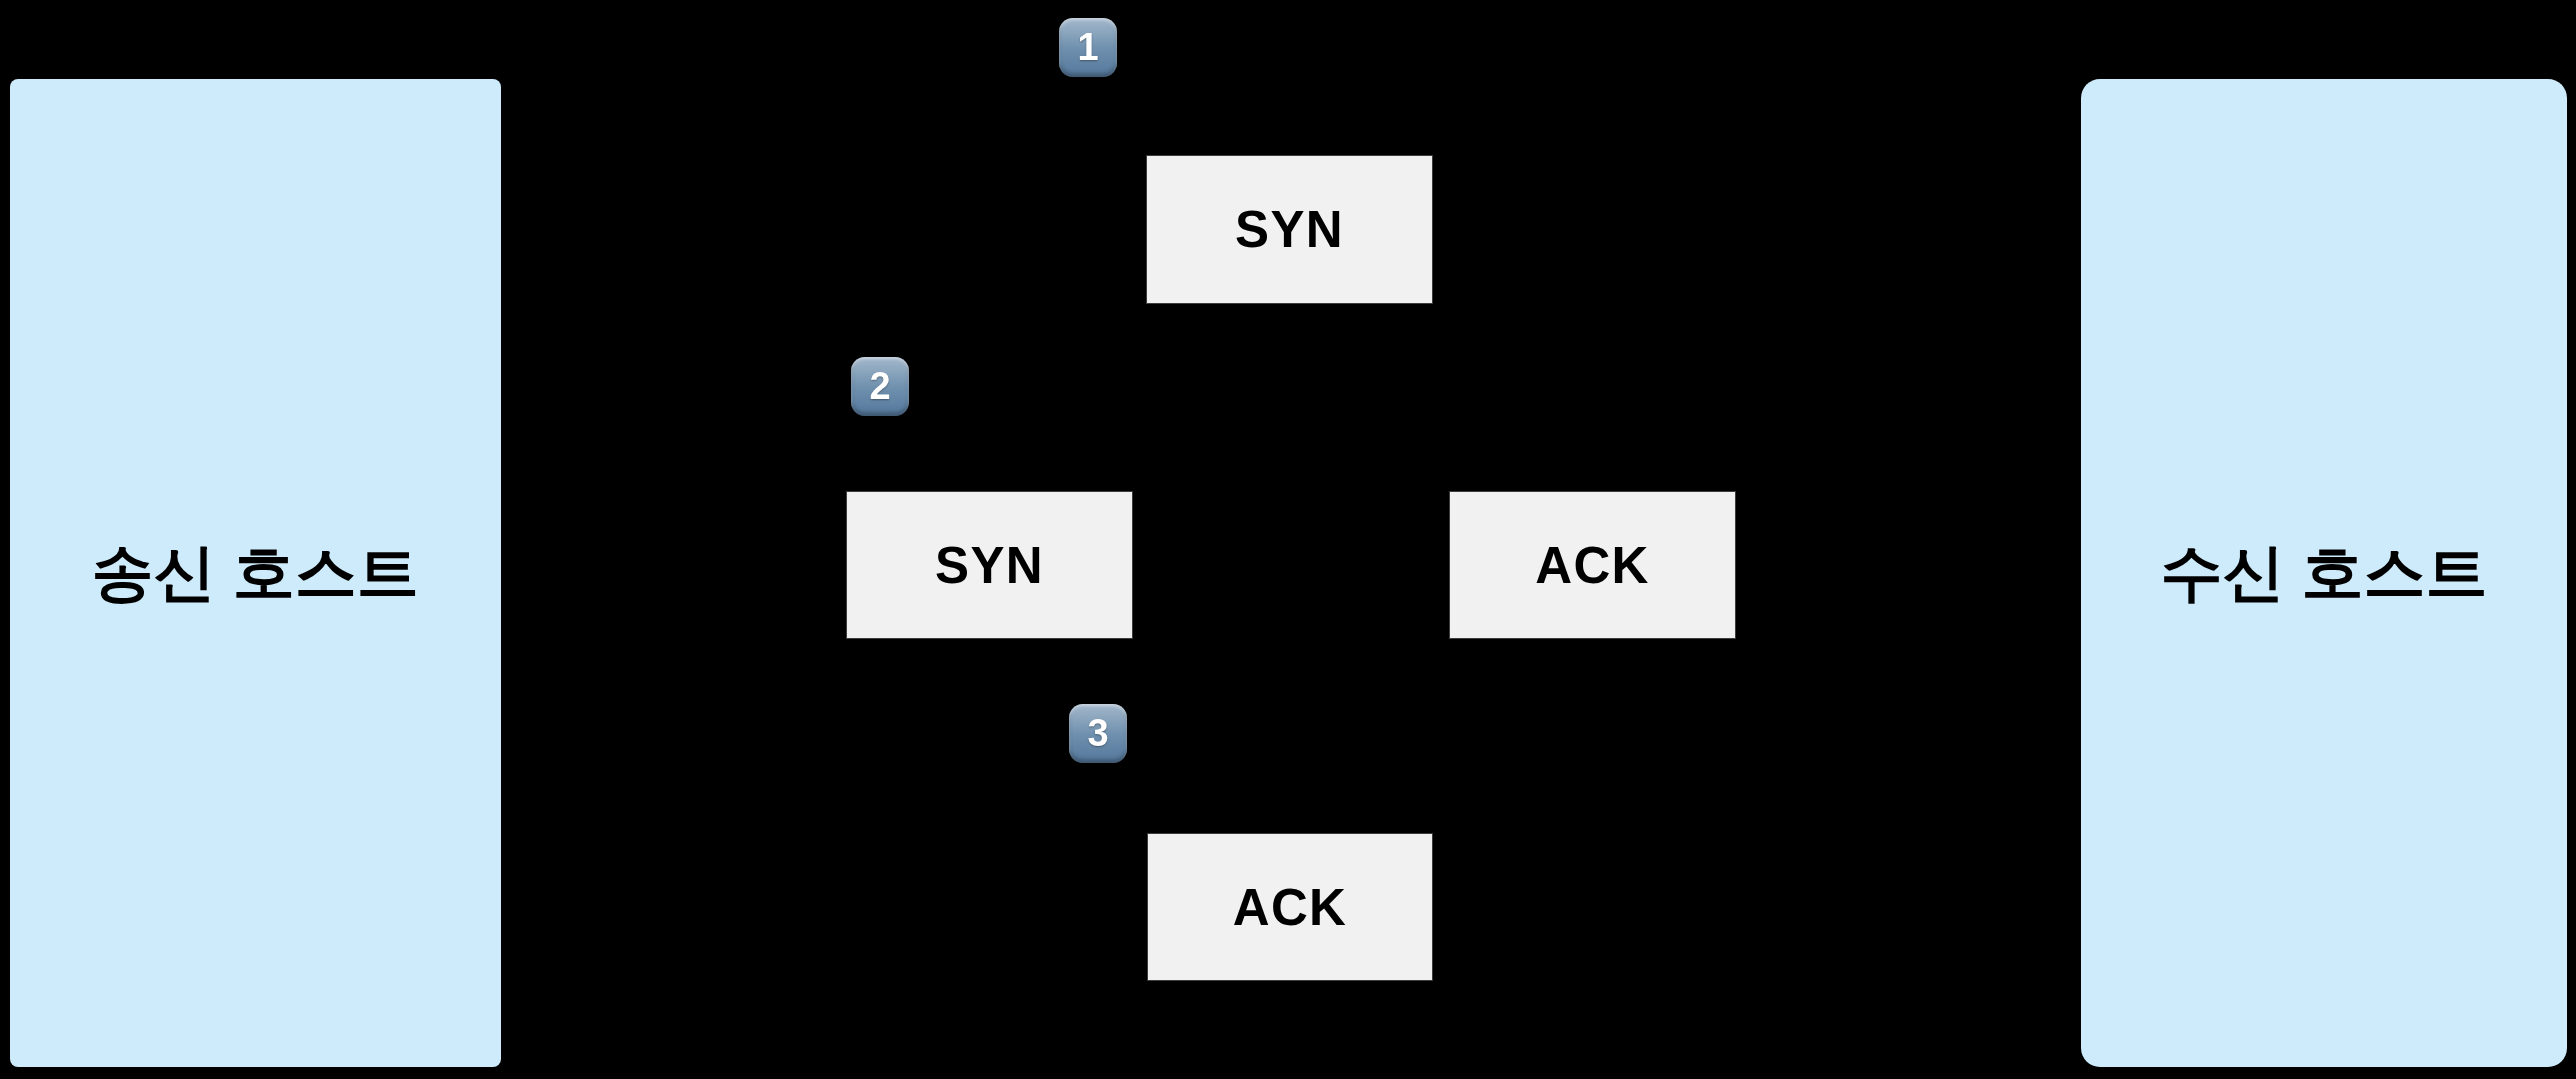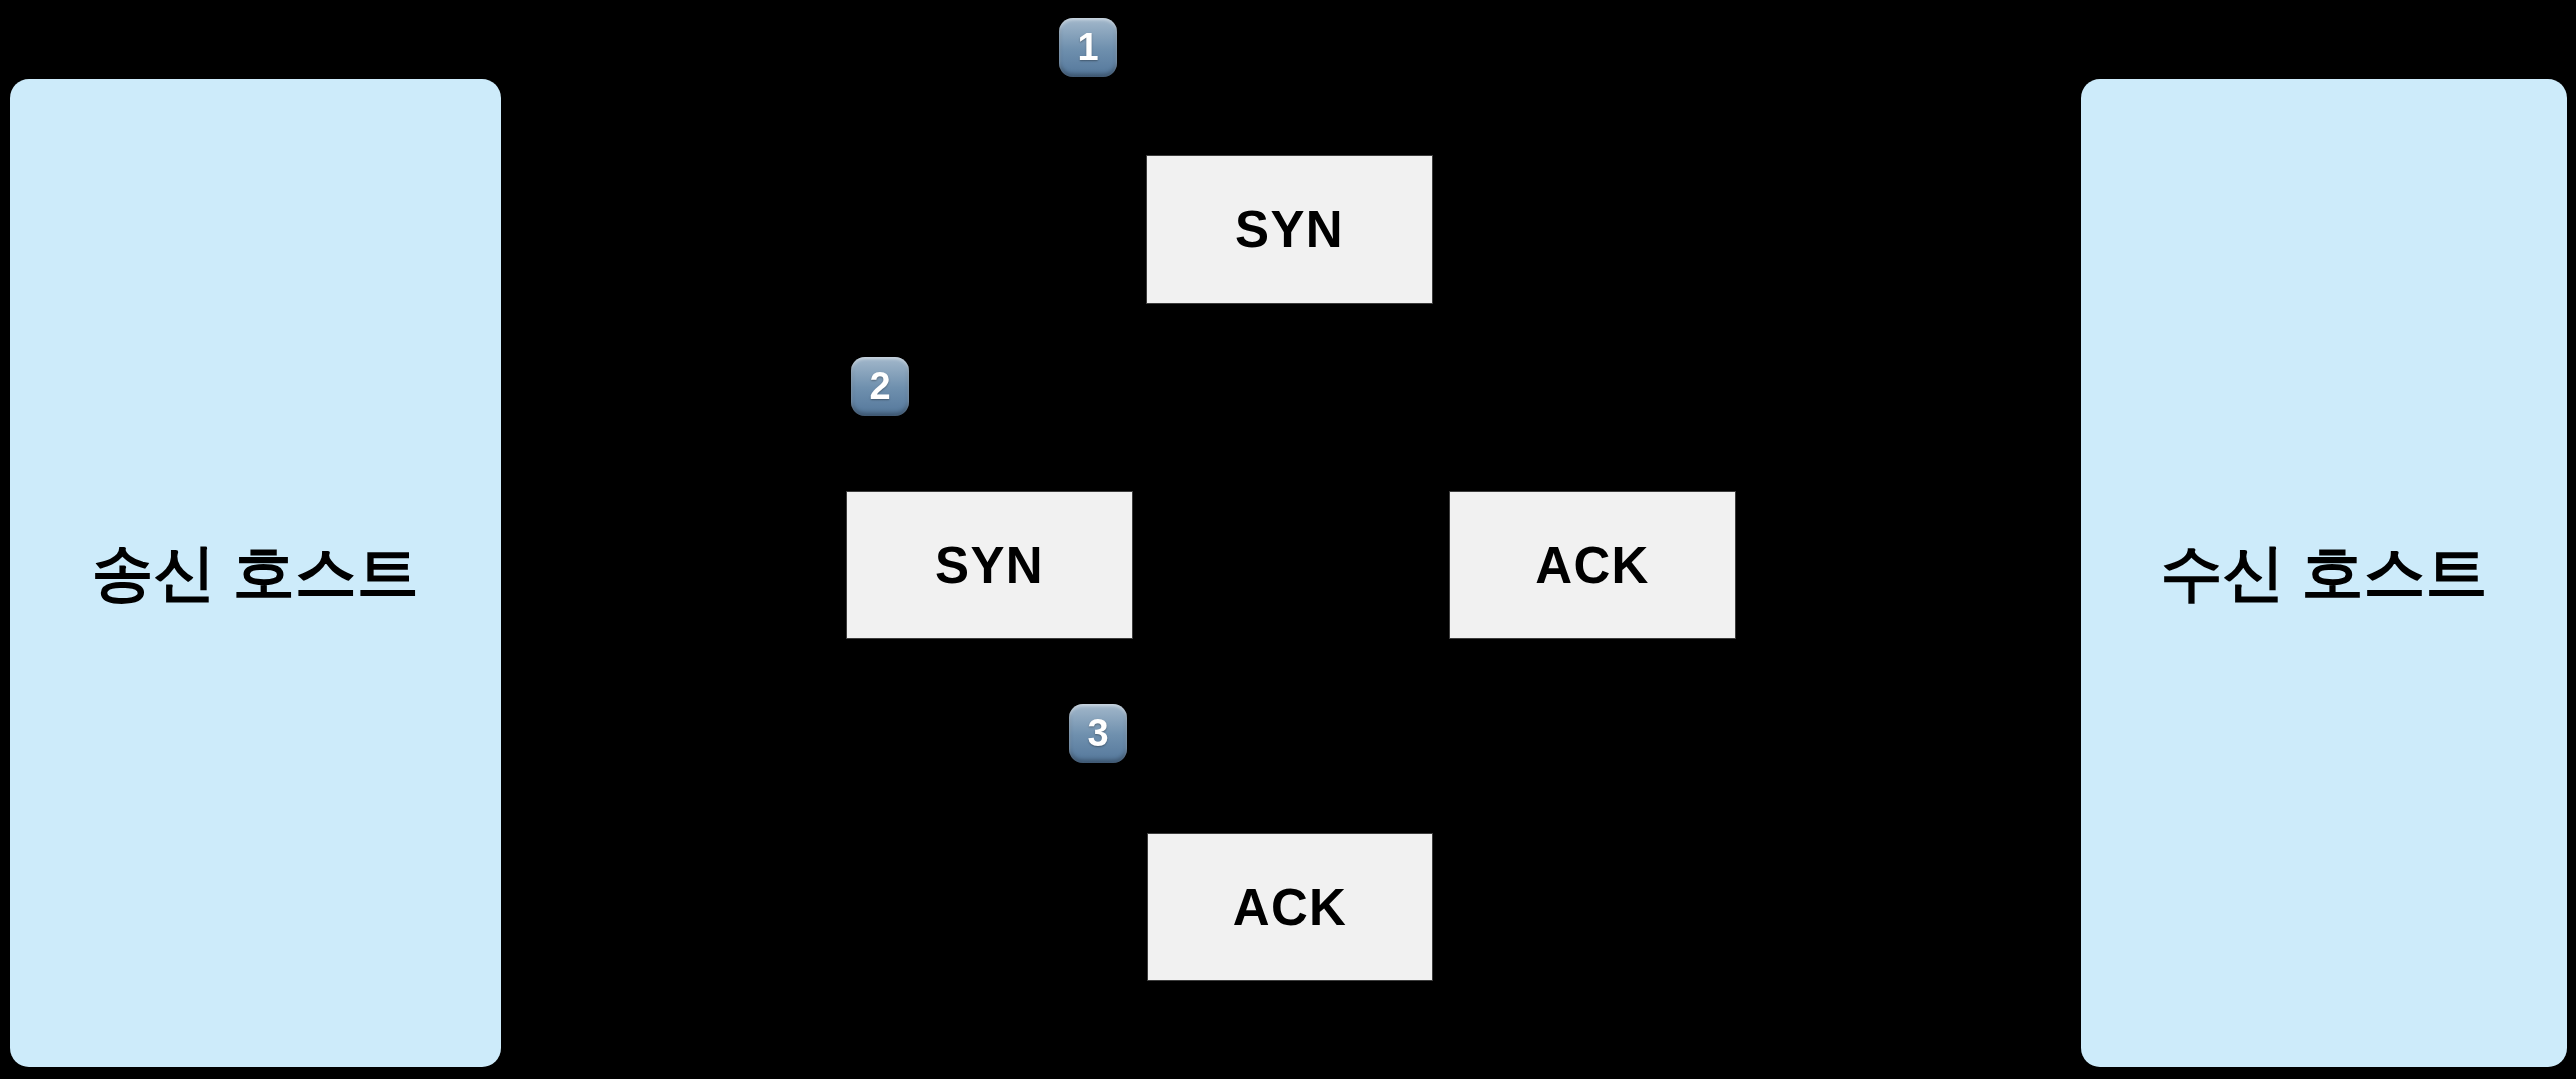--- a/index.html
+++ b/index.html
@@ -20,21 +20,21 @@
   .host {
     position: absolute;
     top: 79px;
     height: 988px;
     border-radius: 19px;
     background: var(--host_fill, #cdebfa);
     display: flex;
     align-items: center;
     justify-content: center;
   }
-  .host--sender   { left: 9.6px;   width: 491px; }
+  .host--sender   { left: 9.6px;   width: 491px; border-radius: 8px; }
   .host--receiver { left: 2081px; width: 486px; }
   .host-label {
     font-size: 62px;
     font-weight: 700;
     color: var(--text, #000000);
     white-space: nowrap;
   }
 
   
   .msg {

